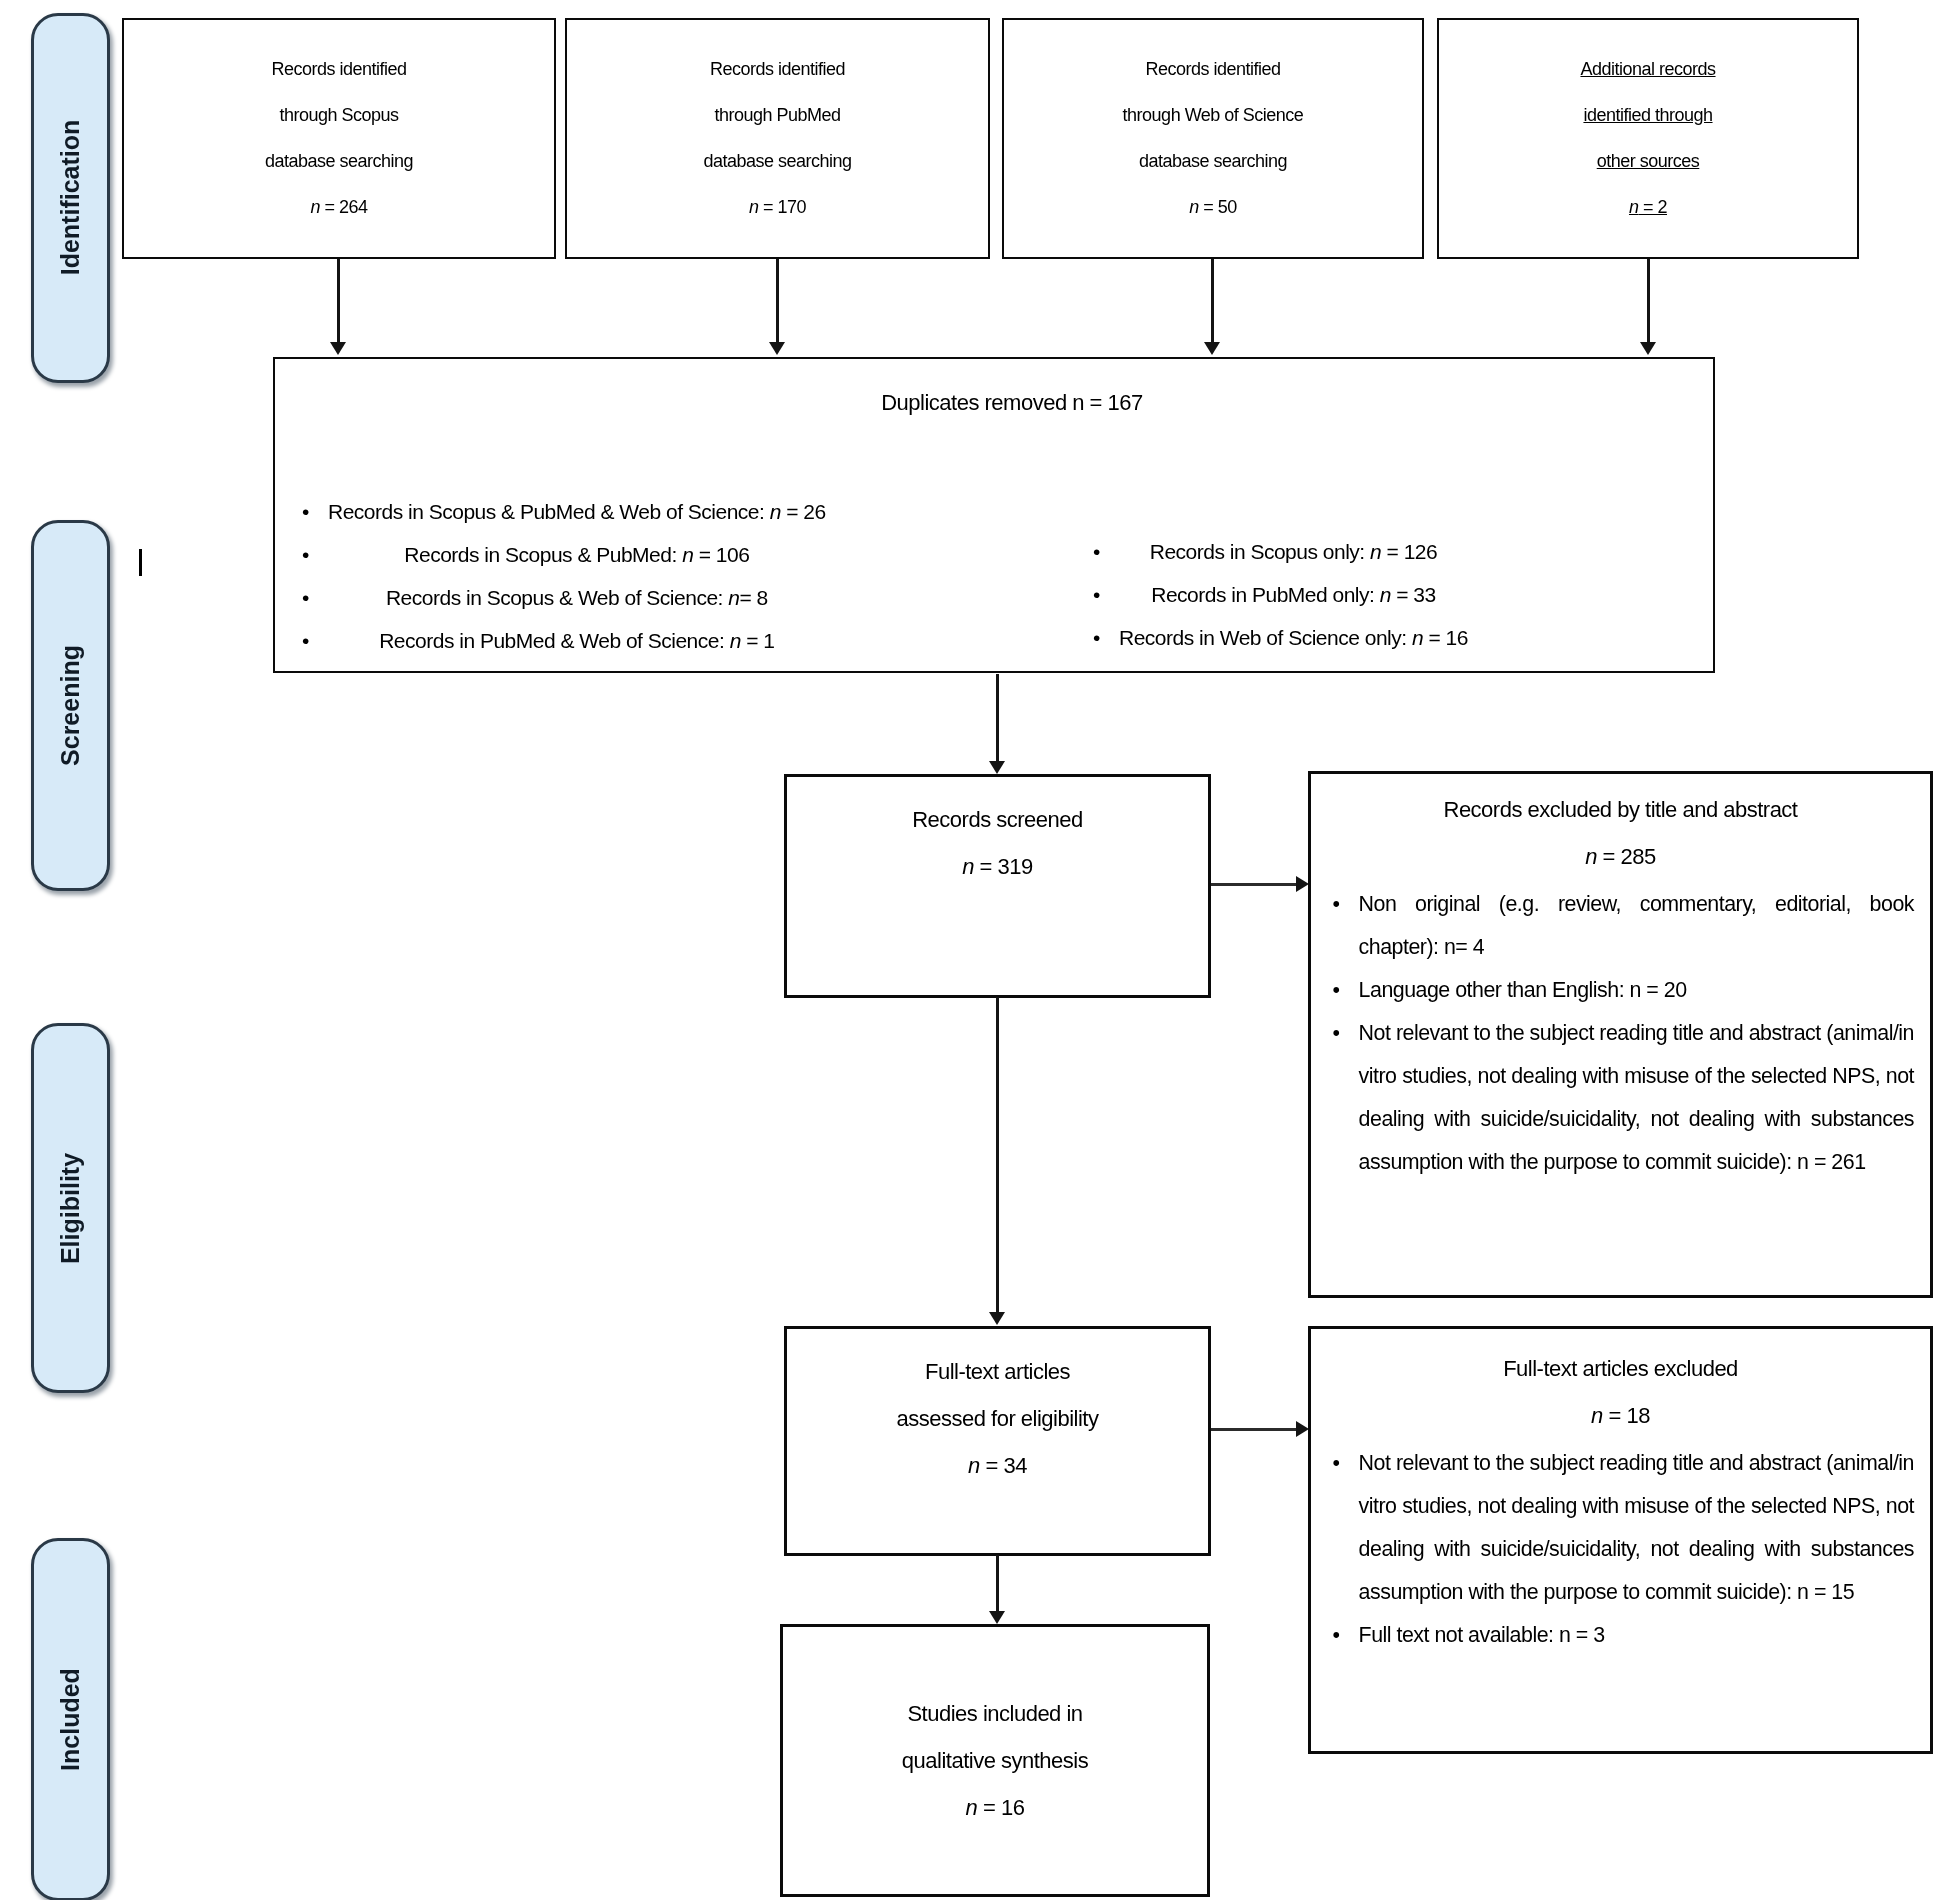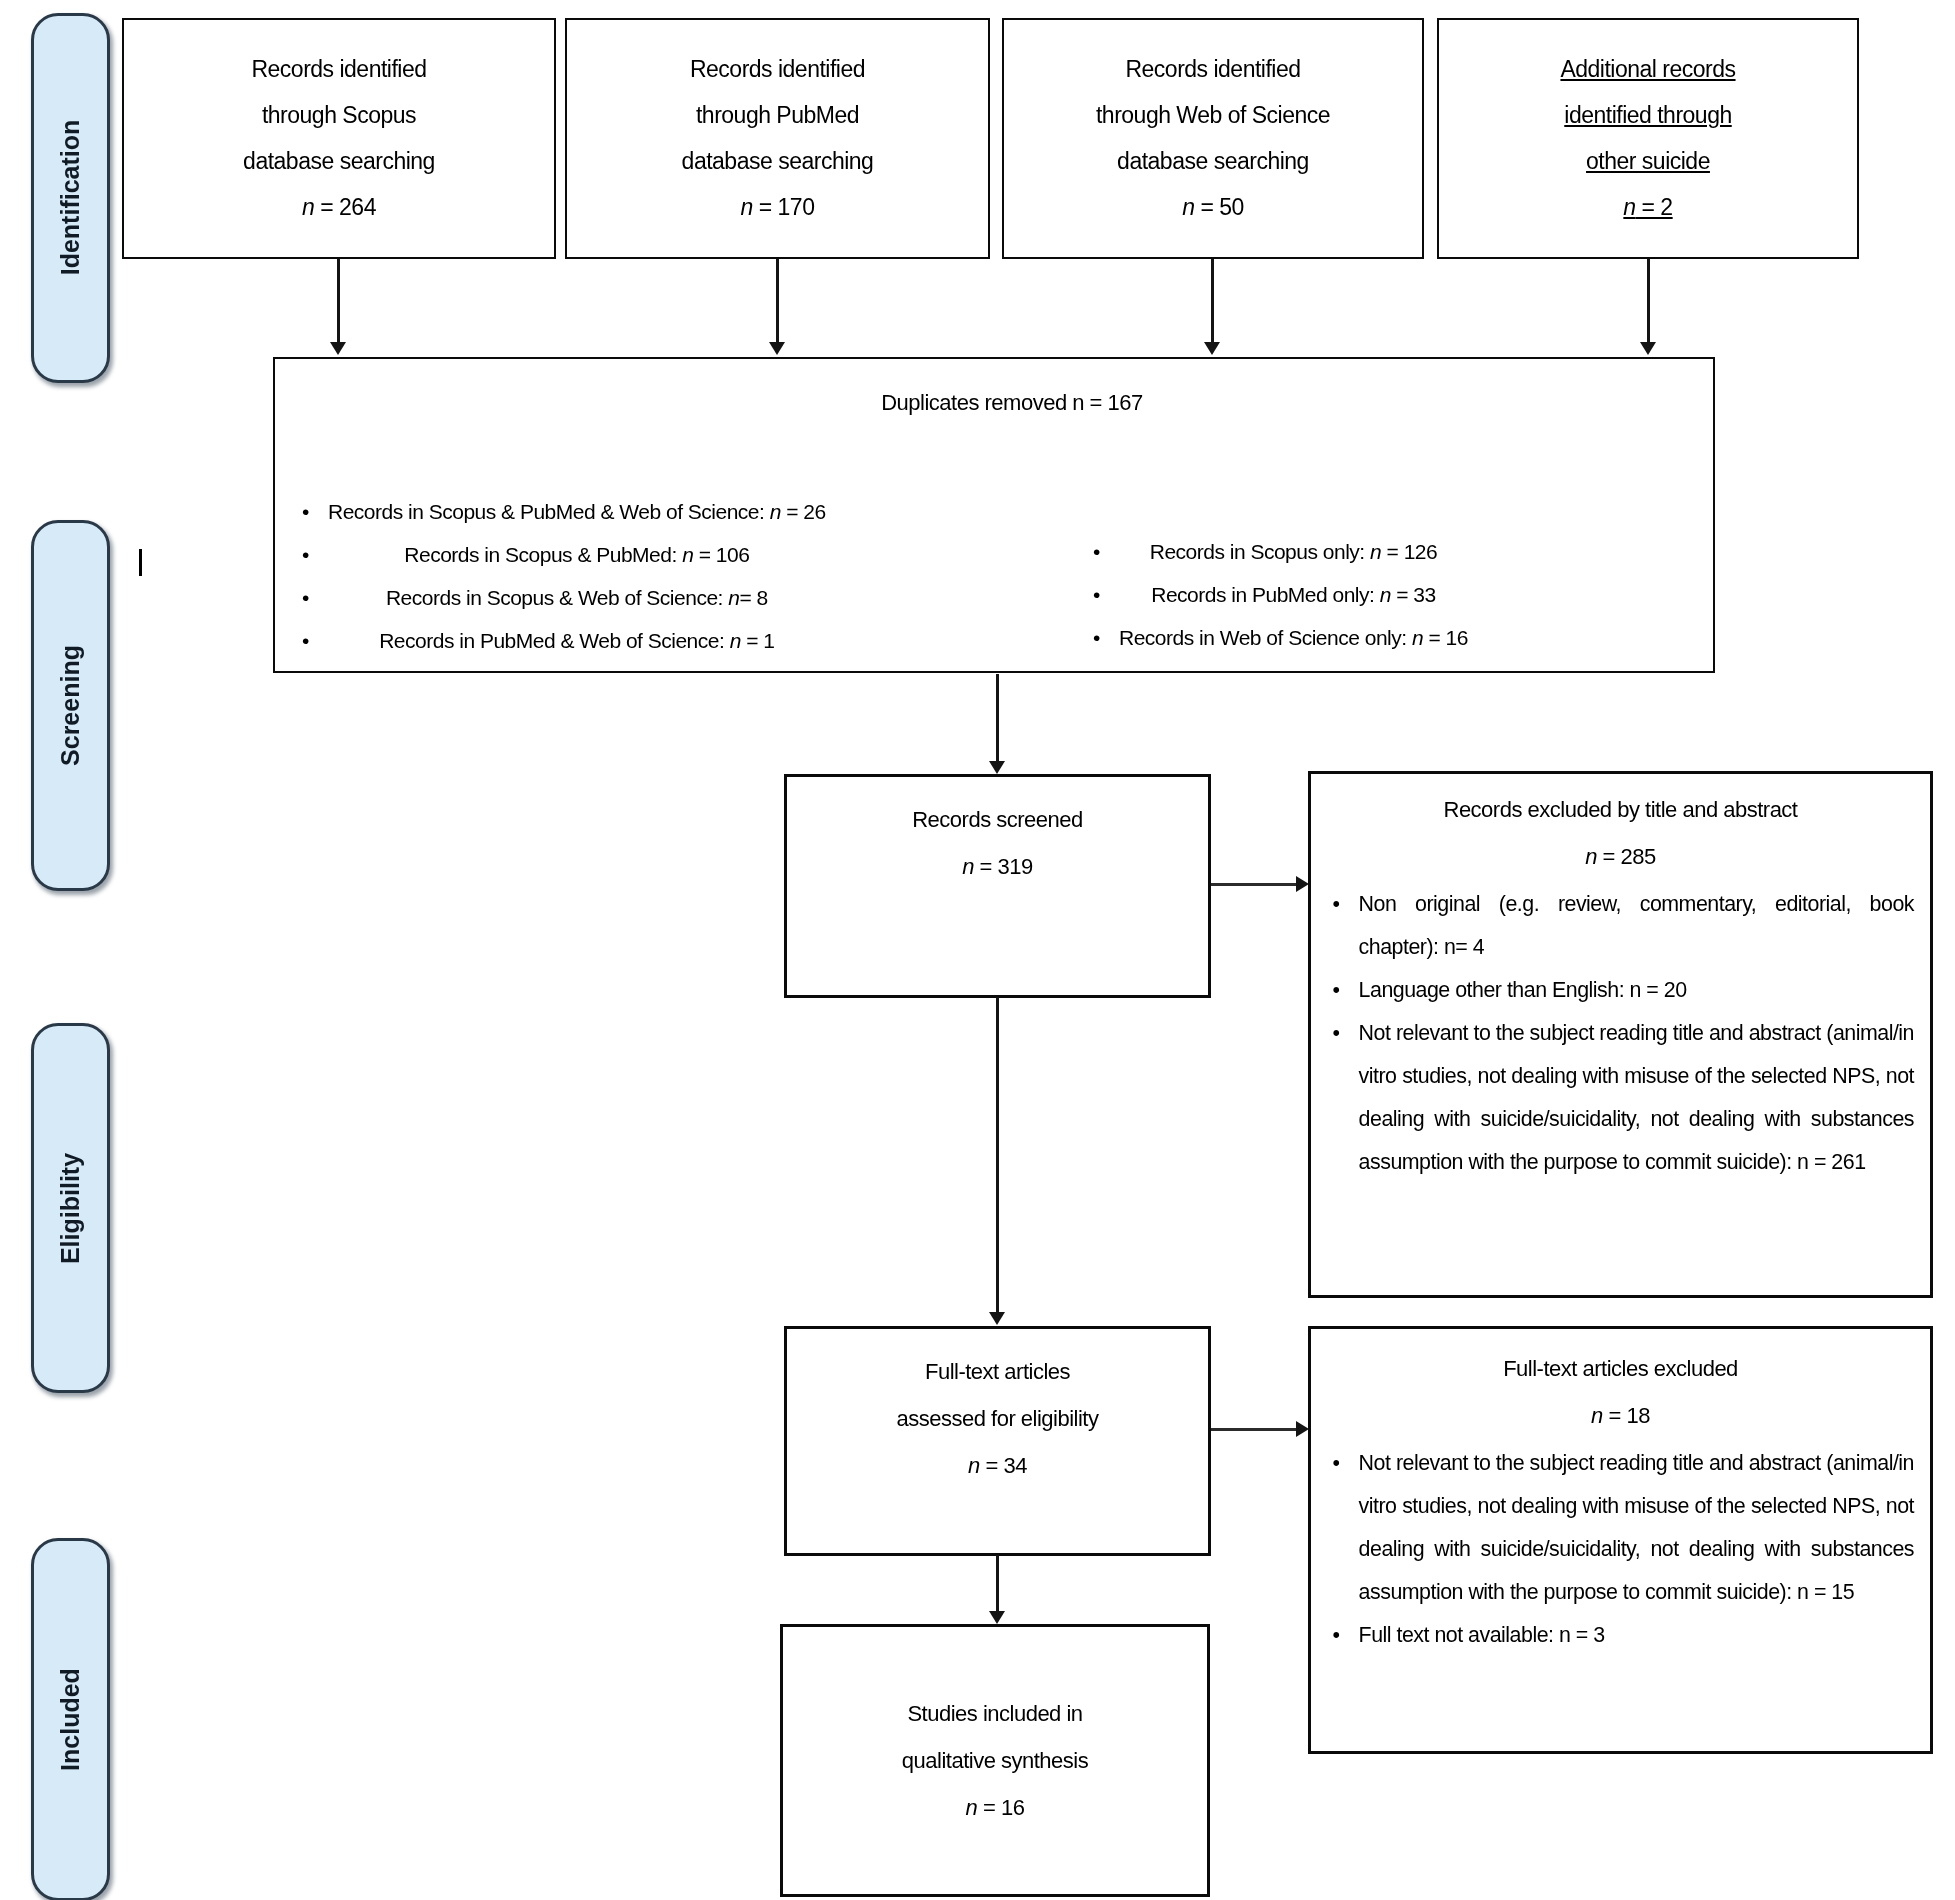--- a/index.html
+++ b/index.html
@@ -3,21 +3,21 @@
 <meta charset="utf-8">
 <style>
   html,body{margin:0;padding:0;background:#fff;}
   #canvas{position:relative;width:1955px;height:1900px;background:#ffffff;
           font-family:"Liberation Sans","DejaVu Sans",sans-serif;color:#000;
           letter-spacing:-0.5px;overflow:hidden;}
 
   
   .box{position:absolute;box-sizing:border-box;border:2.8px solid #0a0a0a;background:#fff;}
   .tb{display:flex;flex-direction:column;justify-content:center;text-align:center;
-      font-size:23px;line-height:46px;}
+      font-size:18px;line-height:46px;}
   .hd{text-align:center;font-size:22px;line-height:47px;}
   .topalign{display:block;}
 
   
   ul.bullets{list-style:none;margin:2.8px 0 0 0;padding:0 16px 0 19.6px;}
   ul.bullets li{position:relative;padding-left:28px;font-size:21.4px;line-height:43px;
       text-align:justify;}
   ul.bullets li::before{content:"•";position:absolute;left:1.9px;top:0;}
 
   
@@ -80,21 +80,21 @@
   </div>
   <div class="box tb" style="left:1002px;top:17.7px;width:422px;height:241px;">
     <div>Records identified</div>
     <div>through Web of Science</div>
     <div>database searching</div>
     <div><i>n</i> = 50</div>
   </div>
   <div class="box tb" style="left:1437px;top:17.7px;width:422px;height:241px;text-decoration:underline;">
     <div>Additional records</div>
     <div>identified through</div>
-    <div>other suicide</div>
+    <div>other sources</div>
     <div><i>n</i> = 2</div>
   </div>
 
   <div class="varrow" style="left:337px;top:259px;height:83px;"></div>
   <div class="varrow" style="left:776px;top:259px;height:83px;"></div>
   <div class="varrow" style="left:1211px;top:259px;height:83px;"></div>
   <div class="varrow" style="left:1647px;top:259px;height:83px;"></div>
 
   <div class="box" style="left:273px;top:357px;width:1442px;height:316px;">
     <div class="hd" style="margin-top:19.6px;padding-left:36px;">Duplicates removed n = 167</div>

